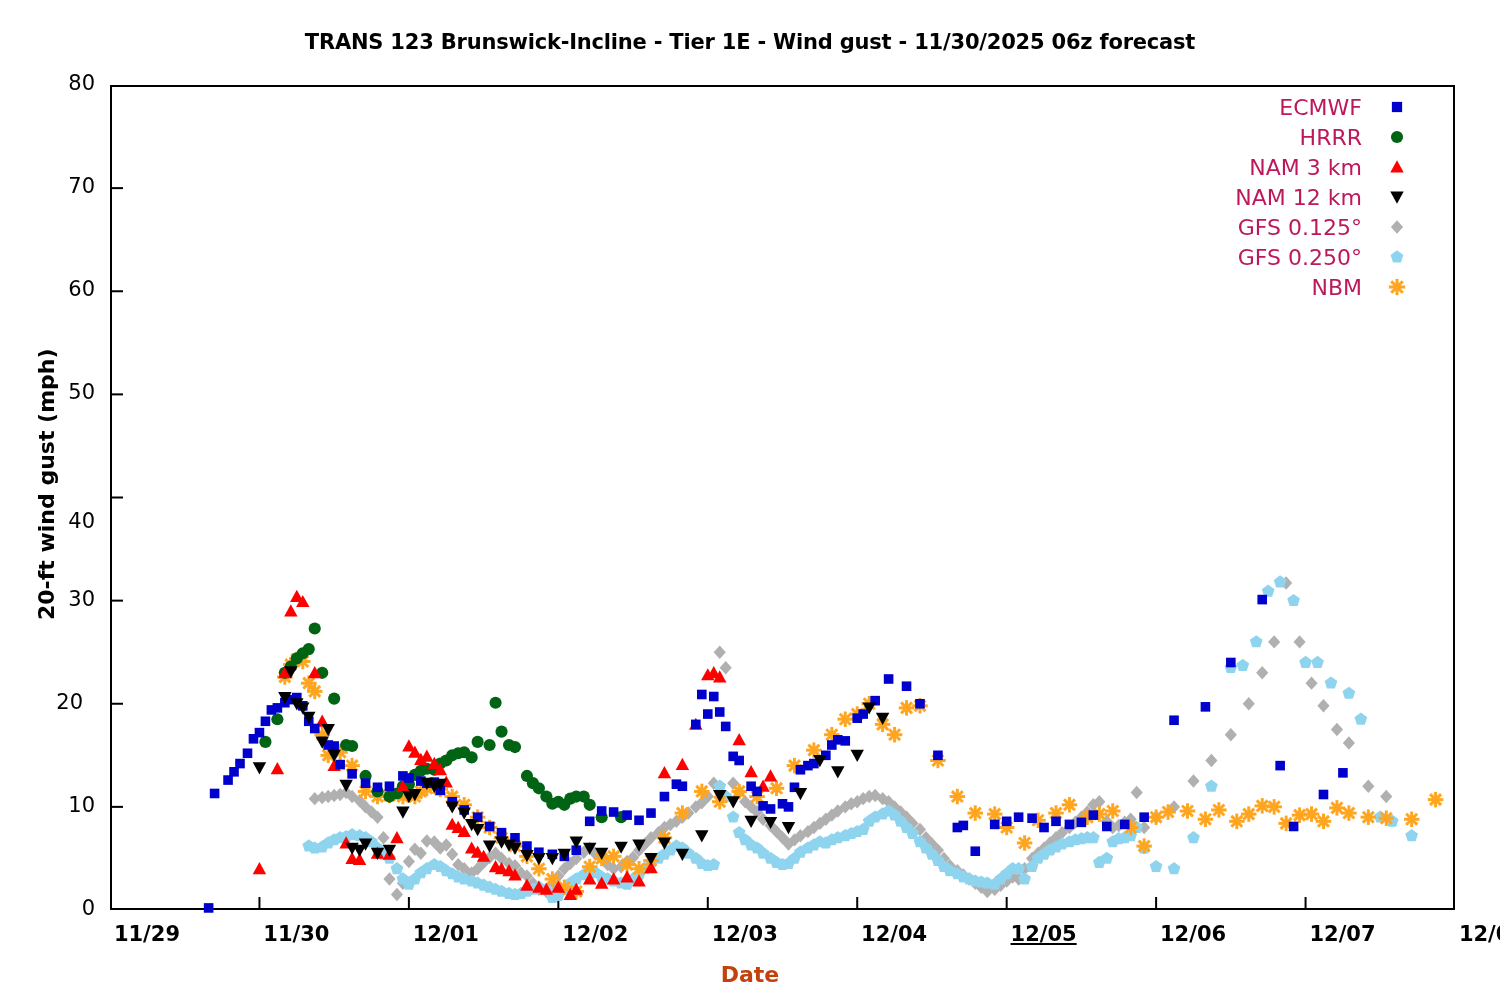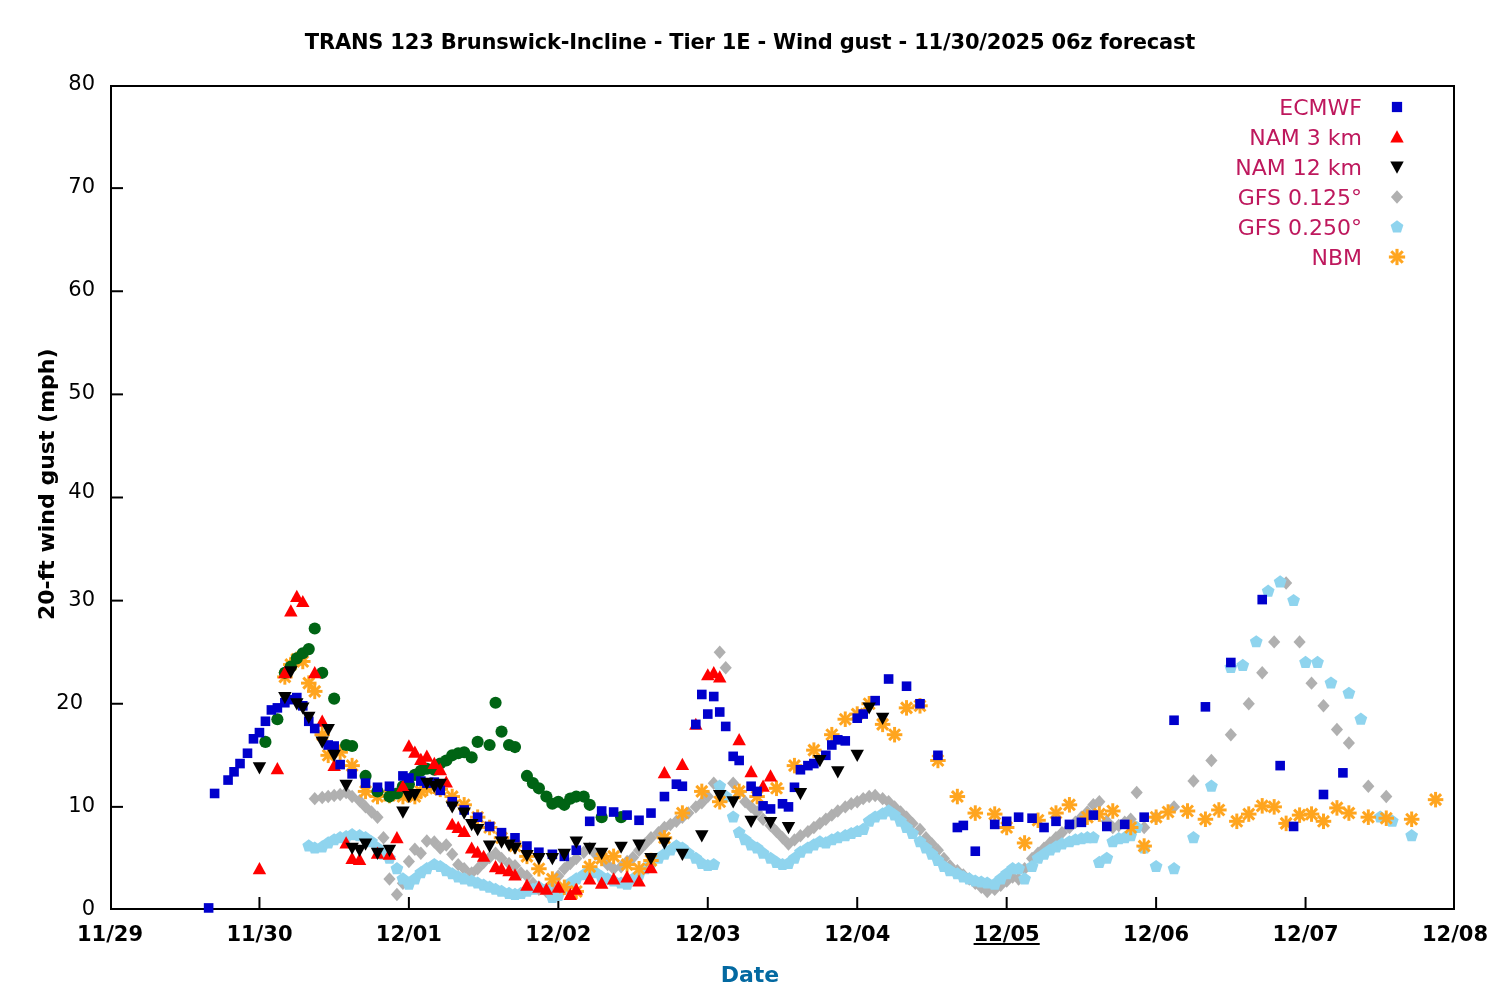--- a/index.html
+++ b/index.html
@@ -7,26 +7,26 @@
   #root{position:relative;width:1324px;height:1000px;background:#fff;}
   #title{position:absolute;left:0;top:30px;width:1500px;text-align:center;
          font-family:"DejaVu Sans",sans-serif;font-weight:bold;font-size:21px;color:#000;
          letter-spacing:-0.2px;}
   #plot{position:absolute;left:110px;top:85px;width:1345px;height:825px;
         border:2px solid #000;box-sizing:border-box;background:#fff;}
   #svg{position:absolute;left:0;top:0;width:1500px;height:1000px;pointer-events:none;}
   .ylab{position:absolute;font-family:"DejaVu Sans",sans-serif;font-weight:normal;font-size:21px;
         color:#000;text-align:right;width:70px;}
   .xlab{position:absolute;font-family:"DejaVu Sans",sans-serif;font-weight:bold;font-size:21px;
-        color:#000;text-align:center;width:140px;top:922px;}
+        color:#000;text-align:right;width:140px;top:922px;}
   #ytitle{position:absolute;font-family:"DejaVu Sans",sans-serif;font-weight:bold;font-size:22px;
           color:#000;transform:rotate(-90deg);transform-origin:left top;
           left:34px;top:620px;white-space:nowrap;}
   #xtitle{position:absolute;left:0;top:962px;width:1500px;text-align:center;
-          font-family:"DejaVu Sans",sans-serif;font-weight:bold;font-size:22px;color:#0369a1;}
+          font-family:"DejaVu Sans",sans-serif;font-weight:bold;font-size:22px;color:#c2410c;}
   #legend{position:absolute;left:1150px;top:92px;width:260px;}
   .lgrow{display:flex;align-items:center;justify-content:flex-end;height:30px;}
   .lglabel{font-family:"DejaVu Sans",sans-serif;font-size:22px;color:#be185d;
            text-align:right;padding-right:22px;white-space:nowrap;}
   .lgmark{width:26px;height:26px;position:relative;flex:0 0 26px;}
 </style>
 </head>
 <body>
 
 <div id="root">
@@ -36,21 +36,21 @@
   <div id="plot"></div>
 
   <div id="ytitle">20-ft wind gust (mph)</div>
   <div id="xtitle">Date</div>
 
   <div id="yticks">
       <div class="ylab" style="left: 25px; top: 896px;">0</div>
       <div class="ylab" style="left: 25px; top: 792.875px;">10</div>
       <div class="ylab" style="left: 13px; top: 689.75px;">20</div>
       <div class="ylab" style="left: 25px; top: 586.625px;">30</div>
-      <div class="ylab" style="left: 25px; top: 479px;">40</div>
+      <div class="ylab" style="left: 25px; top: 509px;">40</div>
       <div class="ylab" style="left: 25px; top: 380.375px;">50</div>
       <div class="ylab" style="left: 25px; top: 277.25px;">60</div>
       <div class="ylab" style="left: 25px; top: 174.125px;">70</div>
       <div class="ylab" style="left: 25px; top: 71px;">80</div>
     </div>
   <div id="xticks">
       <div class="xlab" style="left: 40px;">11/29</div>
       <div class="xlab" style="left: 189.444px;">11/30</div>
       <div class="xlab" style="left: 338.889px;">12/01</div>
       <div class="xlab" style="left: 488.333px;">12/02</div>
@@ -2469,20 +2469,28 @@
         </g>
       </g>
     </svg>
 
   <div id="legend">
       <div class="lgrow">
         <div class="lglabel" style="flex: 1 1 auto;">ECMWF</div>
         <div class="lgmark"><svg width="26" height="26">
             <g>
               <rect x="7.879999999999999" y="7.879999999999999" width="10.240000000000002" height="10.240000000000002" fill="#0000cc"></rect>
+            </g>
+          </svg></div>
+      </div>
+      <div class="lgrow">
+        <div class="lglabel" style="flex: 1 1 auto;">HRRR</div>
+        <div class="lgmark"><svg width="26" height="26">
+            <g>
+              <circle cx="13" cy="13" r="6.08" fill="#006414"></circle>
             </g>
           </svg></div>
       </div>
       <div class="lgrow">
         <div class="lglabel" style="flex: 1 1 auto;">NAM 3 km</div>
         <div class="lgmark"><svg width="26" height="26">
             <g>
               <polygon points="13,6.279999999999999 6.279999999999999,18.44 19.72,18.44" fill="#ff0000"></polygon>
             </g>
           </svg></div>

